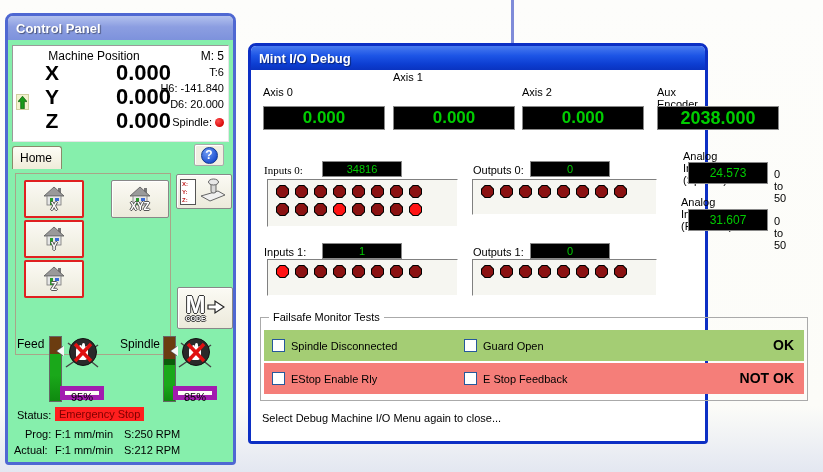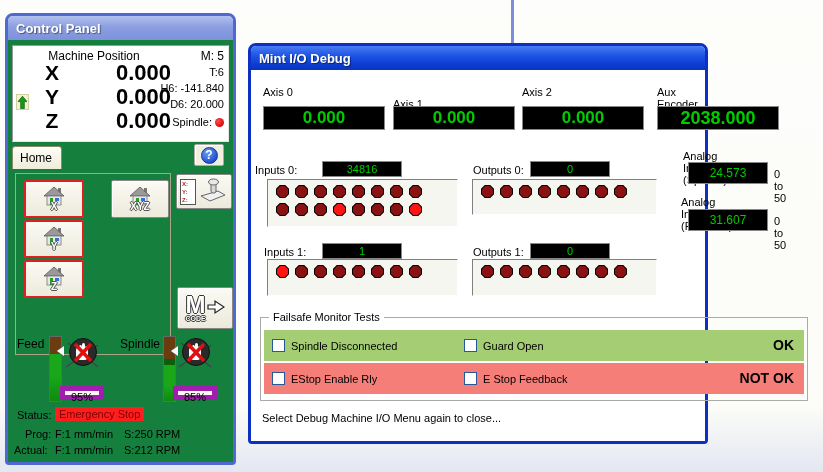--- a/index.html
+++ b/index.html
@@ -18,21 +18,21 @@
     height:24px; border-radius:5px 5px 0 0;
     color:#fff; font-weight:bold; font-size:13px;
     display:flex; align-items:center; padding-left:8px;
     text-shadow:1px 1px 1px rgba(0,0,0,.45);
   }
   #cp-window { left:5px; top:13px; width:231px; height:452px; border:3px solid #4f68d2; background:#ece9d8; }
   #cp-window .titlebar { background:linear-gradient(180deg,#b2c1ee 0%,#89 9be0 45%,#8296dc 50%,#7589d6 100%);
     background:linear-gradient(180deg,#b2c1ee 0%,#8c9ee1 45%,#7d92dc 100%); }
   #io-window { left:248px; top:43px; width:460px; height:401px; border:3px solid #0c2fc4; background:#fff; }
   #io-window .titlebar { background:linear-gradient(180deg,#4a7cf0 0%,#1d55e6 40%,#0d3ed2 75%,#0a33c0 100%); }
-  .cp-body { position:relative; width:100%; height:422px; background:#15803d; }
+  .cp-body { position:relative; width:100%; height:422px; background:#86efac; }
   .io-body { position:relative; width:100%; height:371px; background:#fff; }
 
   
   .mpos { left:4px; top:5px; width:217px; height:97px; background:#fff;
           border:1px solid; border-color:#9a9a9a #e6e6e6 #e6e6e6 #9a9a9a; }
   .mpos-header { left:6px; top:3px; width:150px; text-align:center; font-size:12px; }
   .m-label { right:4px; top:3px; font-size:12px; }
   .axis-letter { width:26px; text-align:center; font-size:21px; font-weight:bold; line-height:22px;}
   .axis-value { width:106px; text-align:right; font-size:22px; font-weight:bold; line-height:22px;}
   .mpos-right { right:4px; font-size:11px; text-align:right; }
@@ -267,29 +267,29 @@
 </div>
 
 <div id="io-window" class="win">
   <div class="titlebar">
     <span>Mint I/O Debug</span>
   </div>
   <div class="io-body">
 
     <span class="io-label abs" style="left:12px;top:16px;">Axis 0</span>
     <div class="lcd lcd-big abs" style="left:12px;top:36px;">0.000</div>
-    <span class="io-label abs" style="left:142px;top:28px;">Axis 1</span>
+    <span class="io-label abs" style="left:142px;top:1px;">Axis 1</span>
     <div class="lcd lcd-big abs" style="left:142px;top:36px;">0.000</div>
     <span class="io-label abs" style="left:271px;top:16px;">Axis 2</span>
     <div class="lcd lcd-big abs" style="left:271px;top:36px;">0.000</div>
 
     <span class="io-label abs" style="left:406px;top:16px;">Aux Encoder (Handwheel)</span>
     <div class="lcd lcd-big lcd-aux abs" style="left:406px;top:36px;">2038.000</div>
 
-    <span class="io-label abs" style="left:4px;top:94px;">Inputs 0:</span>
+    <span class="io-label abs" style="left:13px;top:94px;font-family:Liberation Serif, serif;">Inputs 0:</span>
     <div class="lcd lcd-small abs" style="left:71px;top:91px;">34816</div>
     <div class="led-panel abs" style="left:16px;top:109px;width:191px;height:48px;">
         <div class="led-row">
           <span class="led off">
             <span></span>
           </span>
           <span class="led off">
             <span></span>
           </span>
           <span class="led off">

